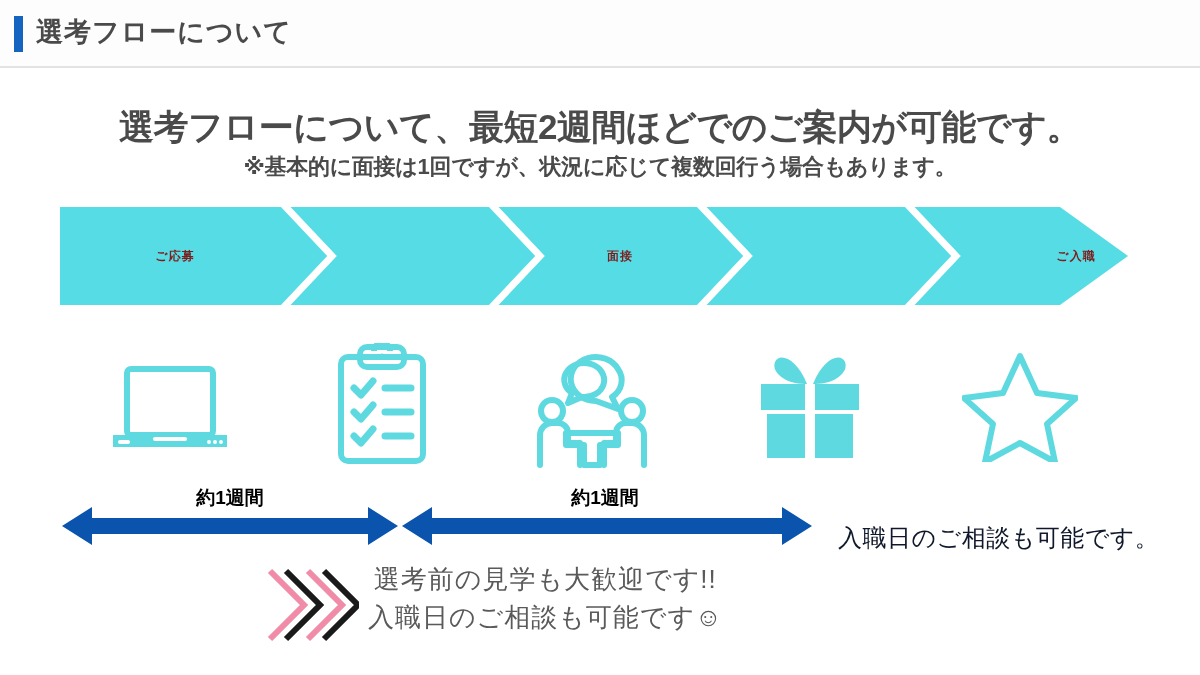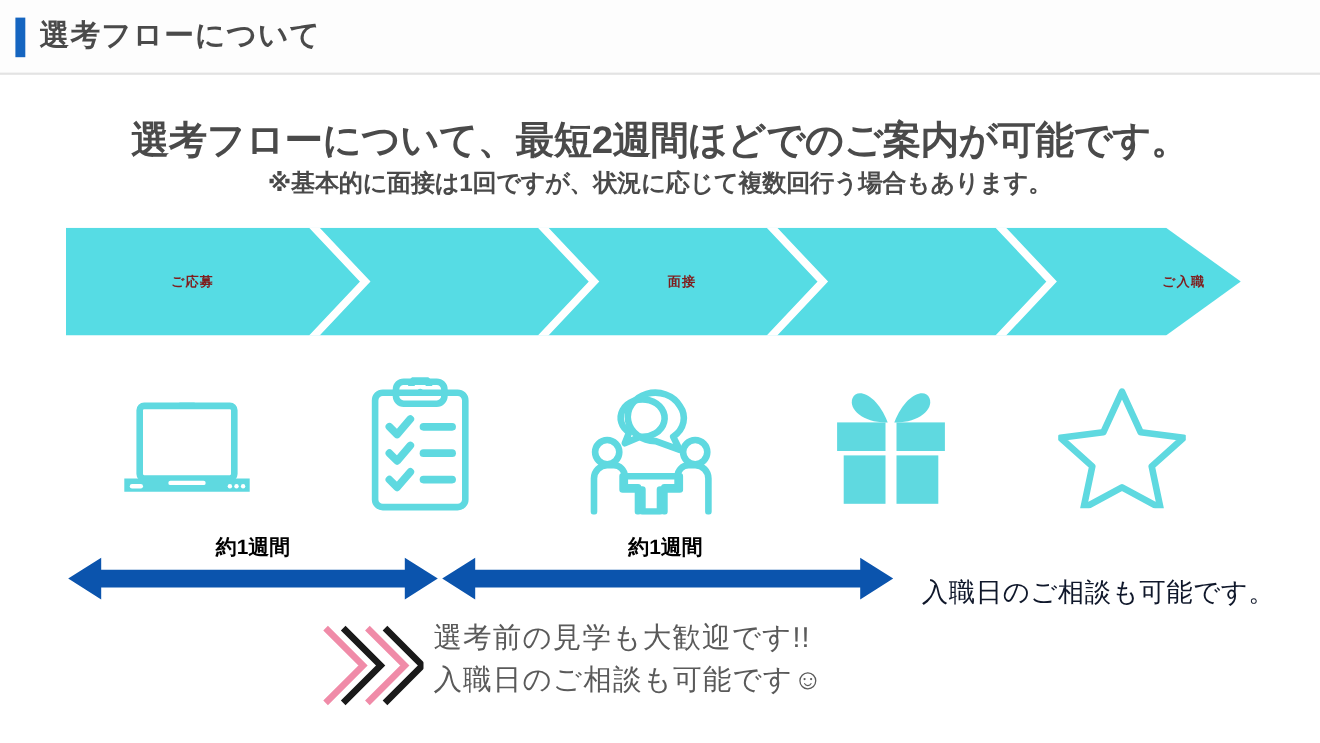--- a/index.html
+++ b/index.html
@@ -56,21 +56,21 @@
     position:absolute;top:0;
     font-size:19px;font-weight:bold;color:#000000;
     text-align:center;white-space:nowrap;
   }
   .note-right{
     position:absolute;left:818px;top:522px;
     font-size:24px;color:#0f172a;letter-spacing:0.5px;white-space:nowrap;margin-left:20px;
   }
 
   
-  .callout{position:absolute;left:290px;top:563px;width:600px;height:90px;}
+  .callout{position:absolute;left:264px;top:563px;width:600px;height:90px;text-align:center;}
   .callout-chevrons{position:absolute;left:0;top:2px;}
   .callout-text{
     position:absolute;left:104px;top:-2px;
     font-size:26px;color:#5a5a5a;line-height:1.45;letter-spacing:1px;
     white-space:nowrap;
   }
   .callout-line{display:block;}
 </style>
 </head>
 <body>

